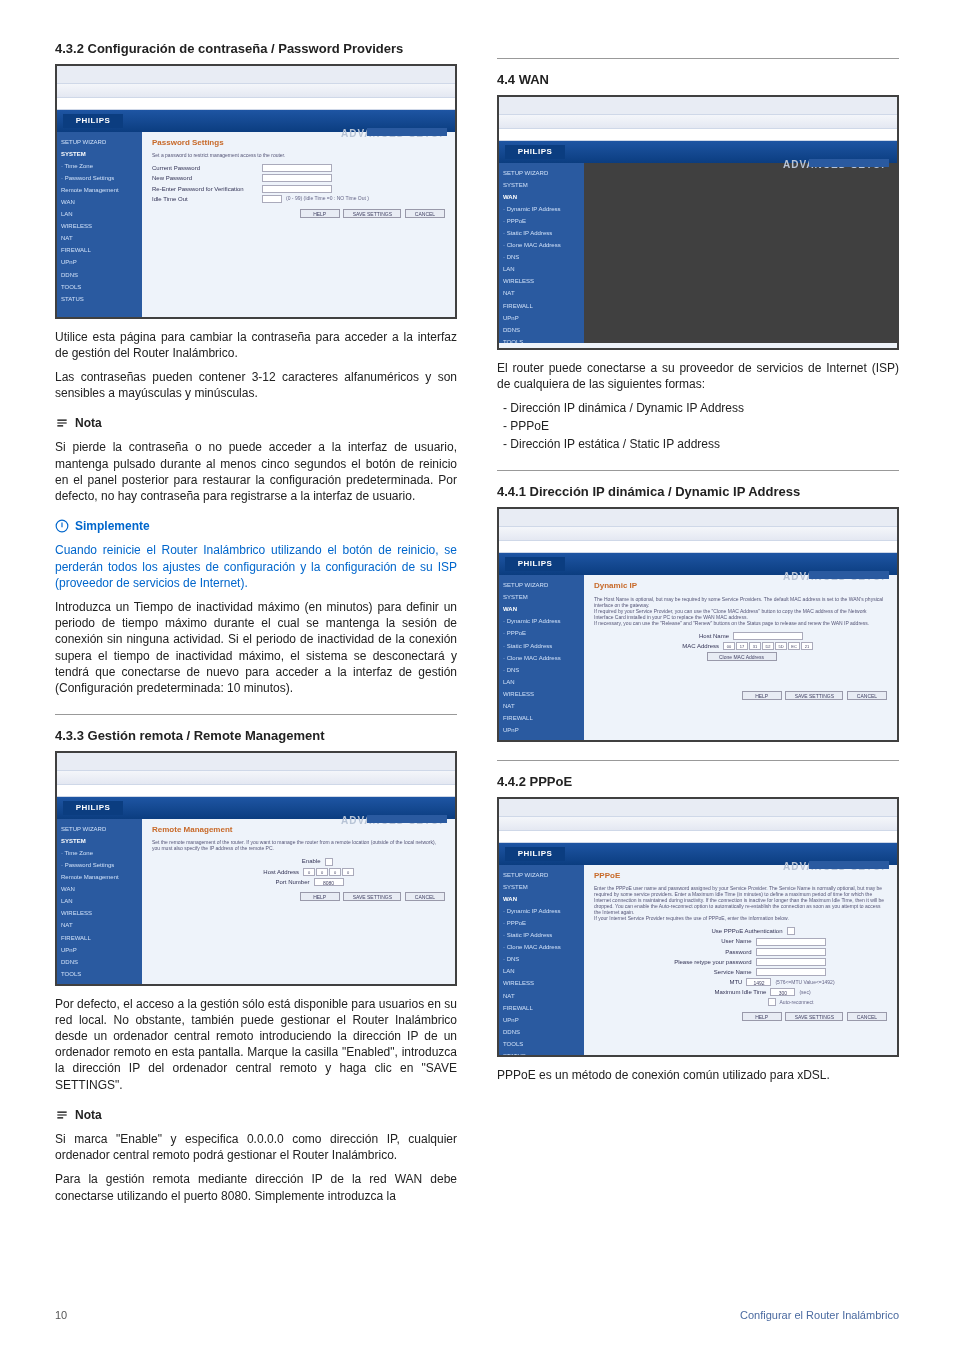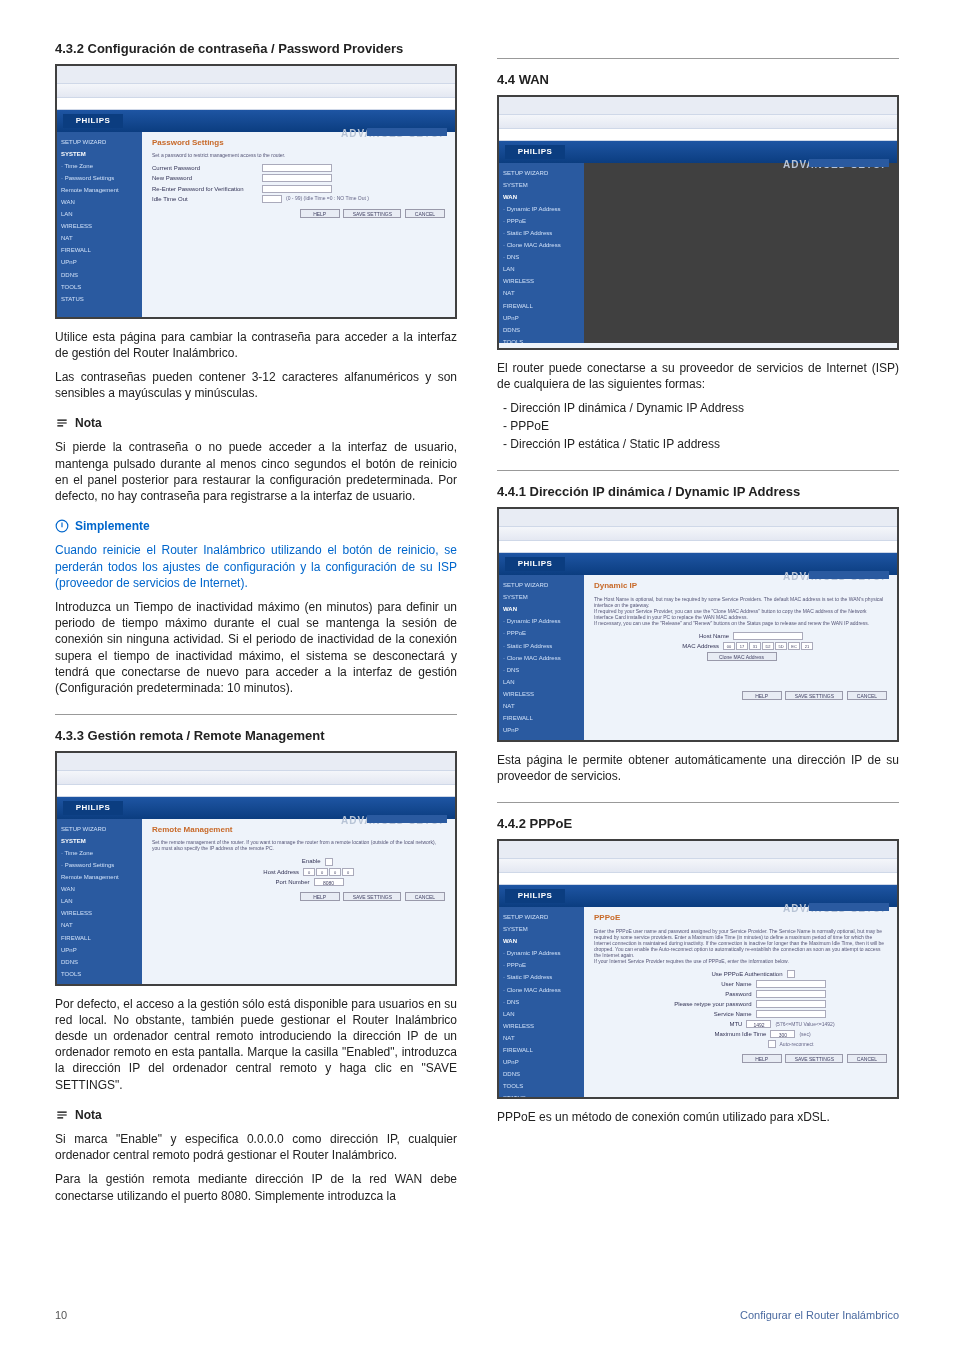--- a/index.html
+++ b/index.html
@@ -454,21 +454,20 @@
           <div class="ss-buttons" style="margin-top:30px;">
             <span class="ss-btn">HELP</span>
             <span class="ss-btn" style="width:58px;">SAVE SETTINGS</span>
             <span class="ss-btn">CANCEL</span>
           </div>
         </div>
       </div>
       <div class="ss-footer"></div>
     </div>
 
-    <p class="para">Esta página le permite obtener automáticamente una dirección IP de su proveedor de servicios.</p>
 
     <hr class="sep">
 
     <div class="section-title">4.4.2   PPPoE</div>
 
     <div class="screenshot-box" style="height:260px;">
       <div class="ss-browserbar"></div>
       <div class="ss-toolbar"></div>
       <div class="ss-addr"></div>
       <div class="ss-header">

